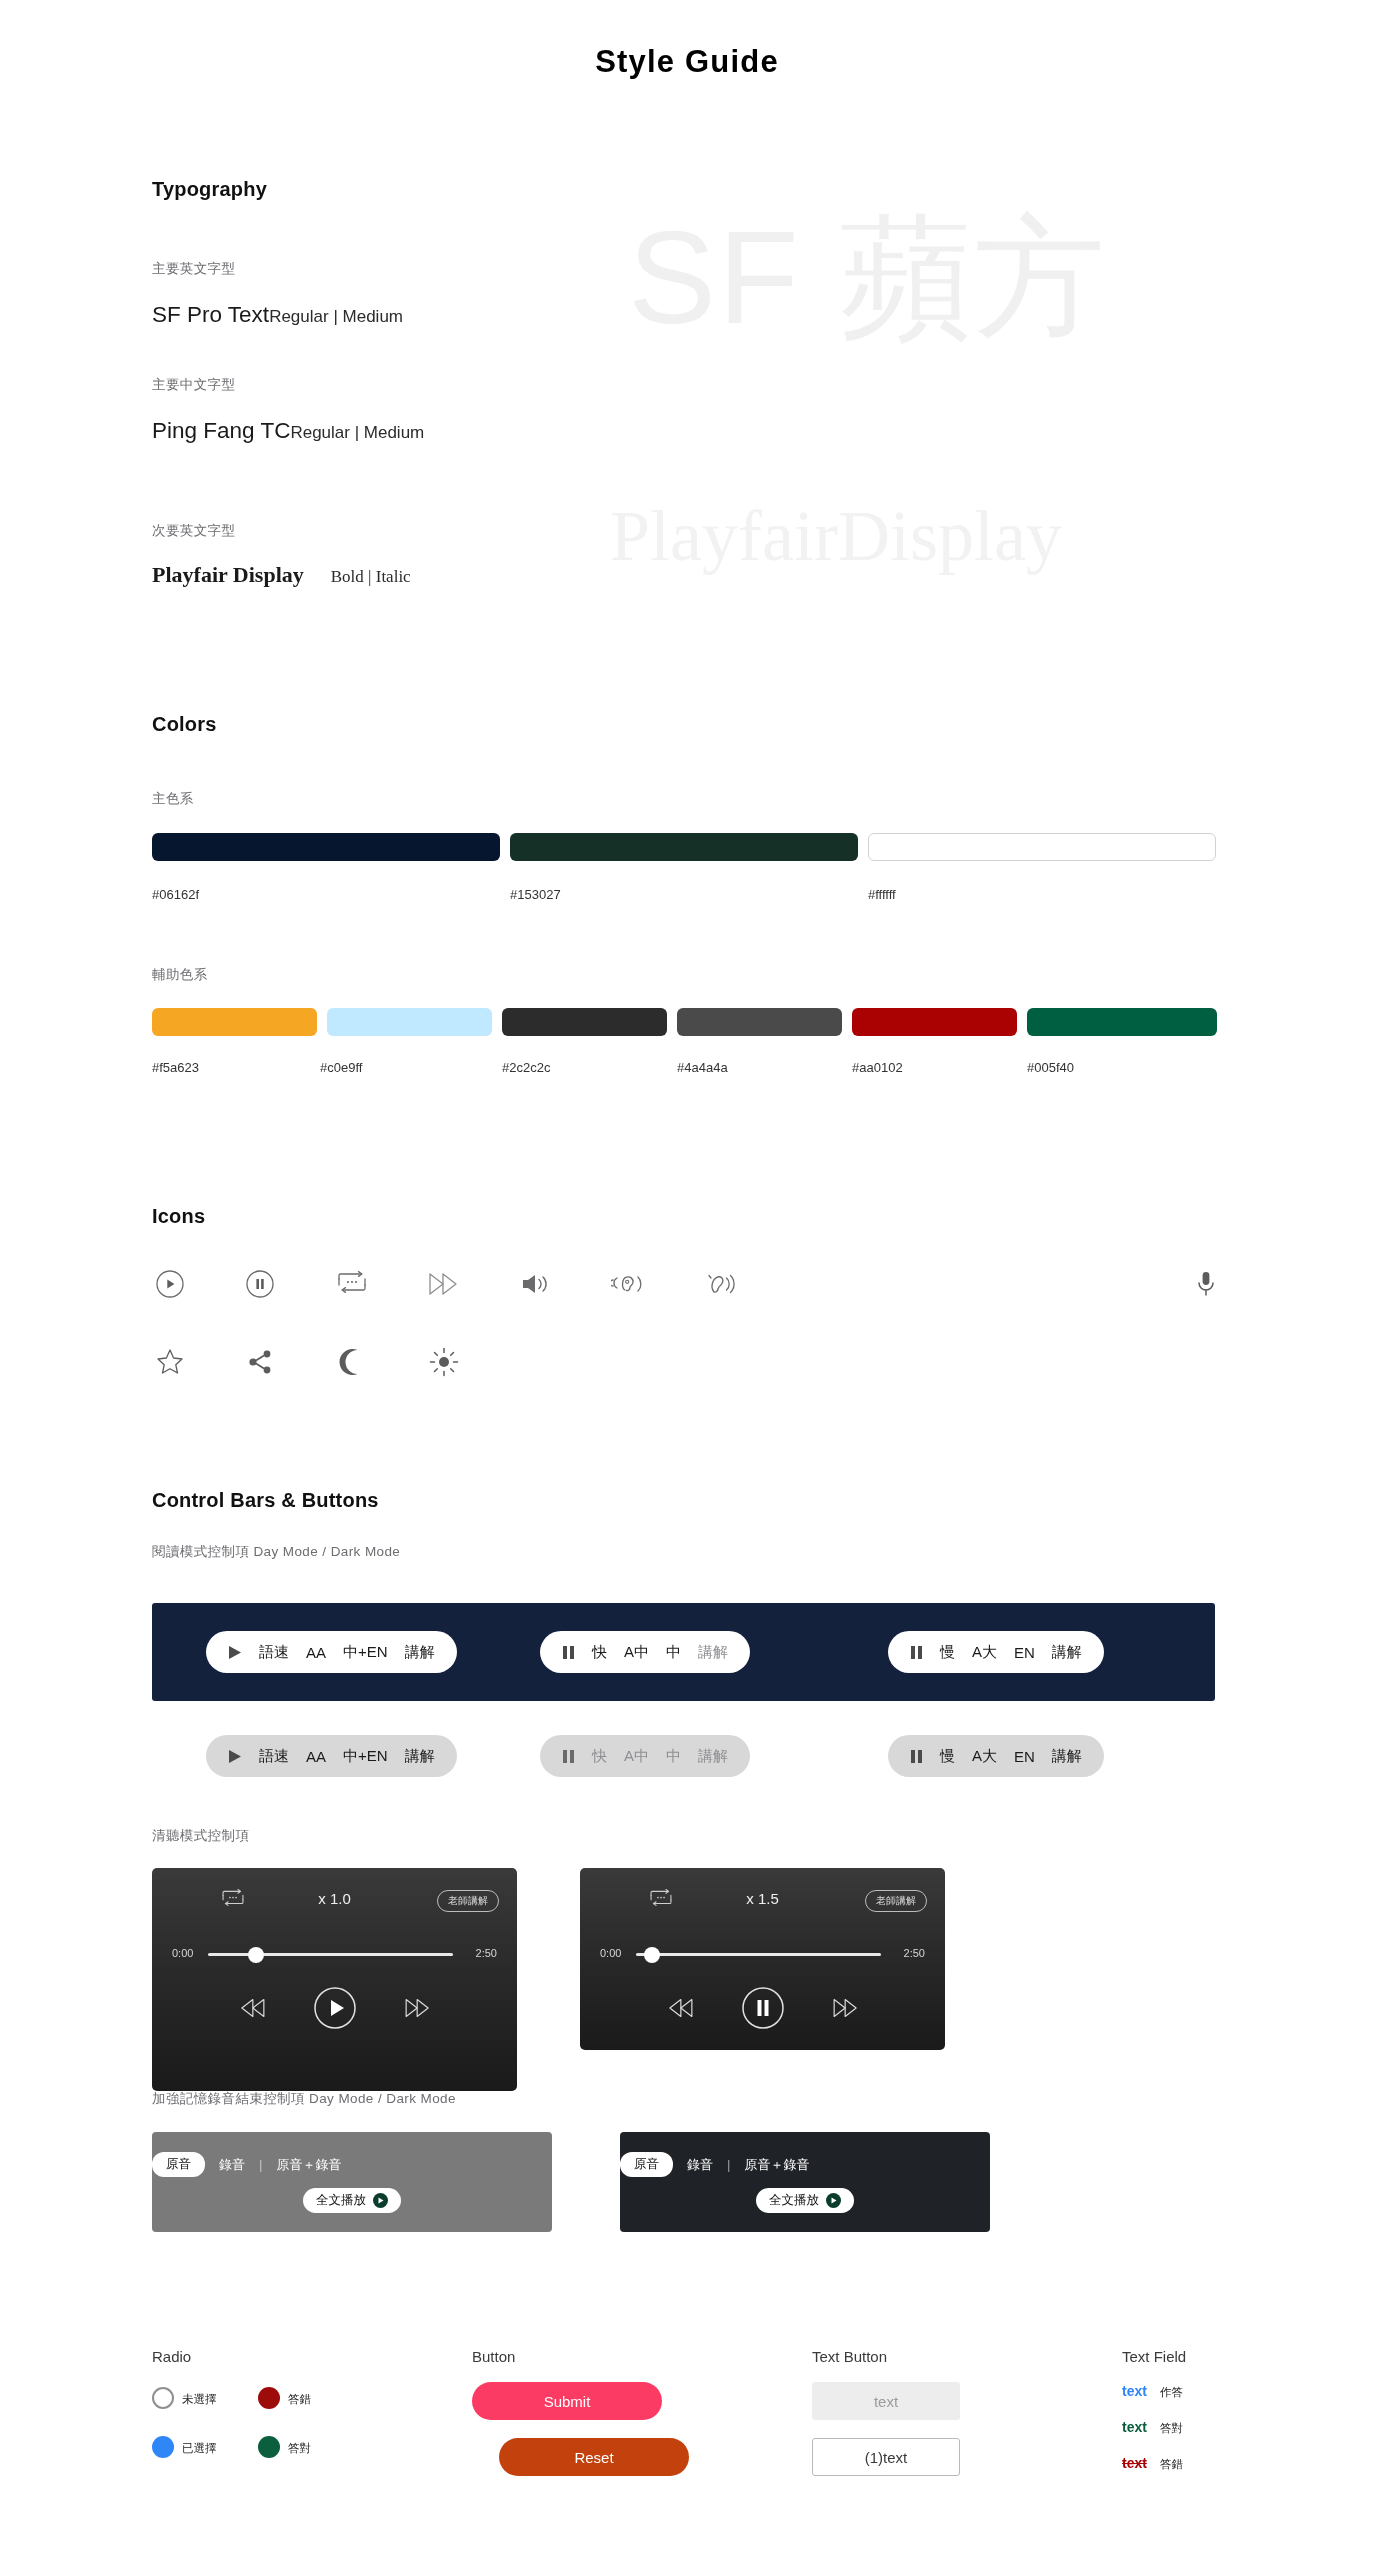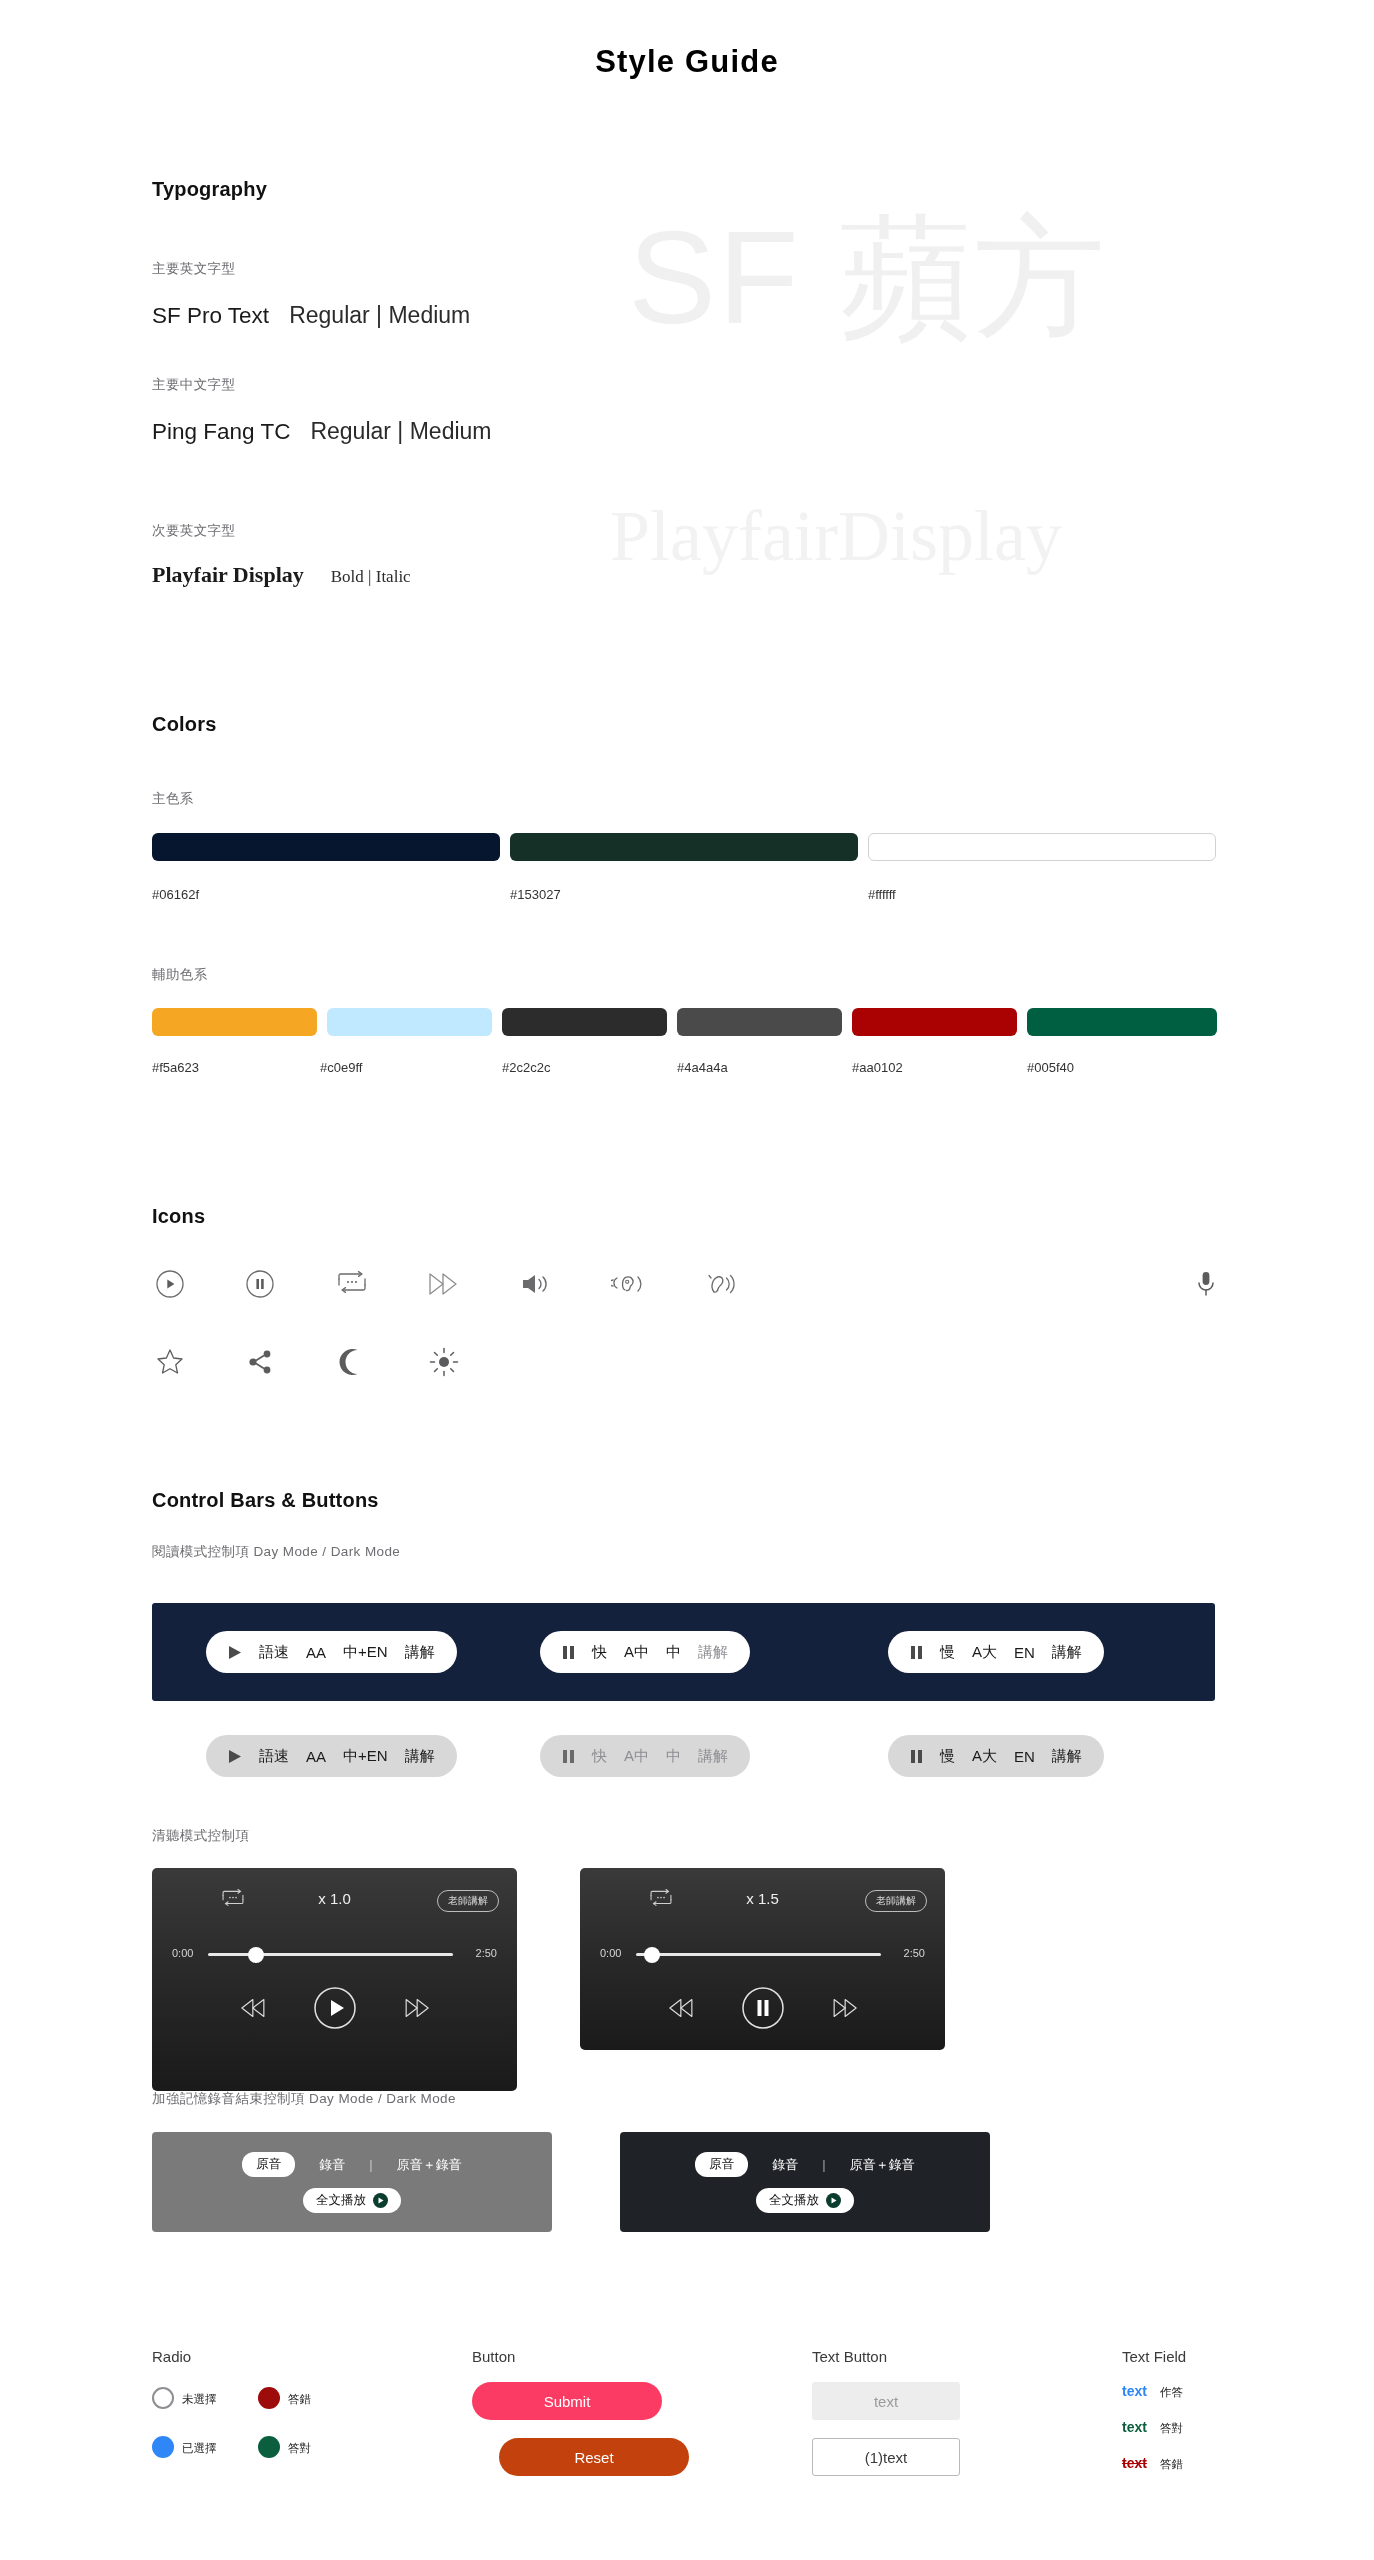--- a/index.html
+++ b/index.html
@@ -44,21 +44,21 @@
     font-family: "Liberation Serif", serif;
     font-size: 72px; color: #f2f2f2;
     white-space: nowrap; line-height: 1;
     user-select: none;
   }
 
   
   .type-row { position: absolute; left: 152px; white-space: nowrap; }
   .type-row .face { font-size: 22.5px; color: #1a1a1a; }
   .type-row .weights {
-    font-size: 23px; color: #2b2b2b; margin-left: 20px;
+    font-size: 17px; color: #2b2b2b; 
   }
   .type-row.serif .face {
     font-family: "Liberation Serif", serif; font-weight: bold; font-size: 22px;
   }
   .type-row.serif .weights {
     font-family: "Liberation Serif", serif; font-size: 17px; margin-left: 27px;
   }
 
   
   .swatch { position: absolute; border-radius: 6px; height: 28px; }
@@ -130,22 +130,22 @@
   .player .ctrls {
     position: absolute; left: 0; right: 0; top: 118px;
     display: flex; align-items: center; justify-content: center; gap: 46px;
     color: #e6e6e6;
   }
 
   
   .recbar { position: absolute; border-radius: 4px; }
   .recbar .seg {
     position: absolute; top: 20px; left: 0; right: 0;
-    display: flex; align-items: center; justify-content: center;
-    gap: 24px; font-size: 13px;
+    display: flex; align-items: center; 
+    gap: 14px; font-size: 13px;
   }
   .recbar .chip {
     background: #ffffff; color: #111; border-radius: 12px;
     padding: 4px 14px; font-size: 12.5px;
   }
   .recbar .divider { color: rgba(255,255,255,.55); }
   .recbar .playall {
     position: absolute; top: 56px; left: 0; right: 0;
     display: flex; justify-content: center;
   }

